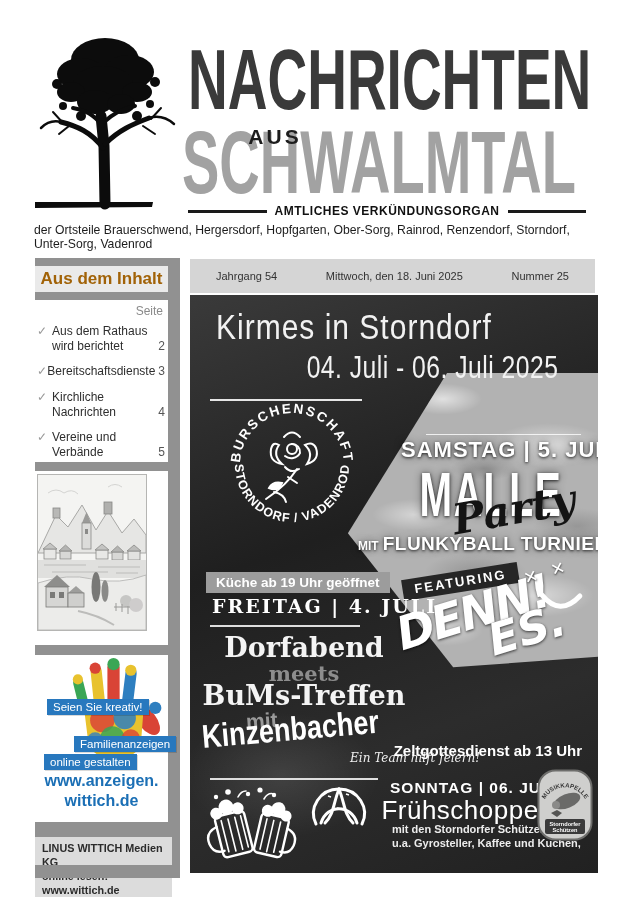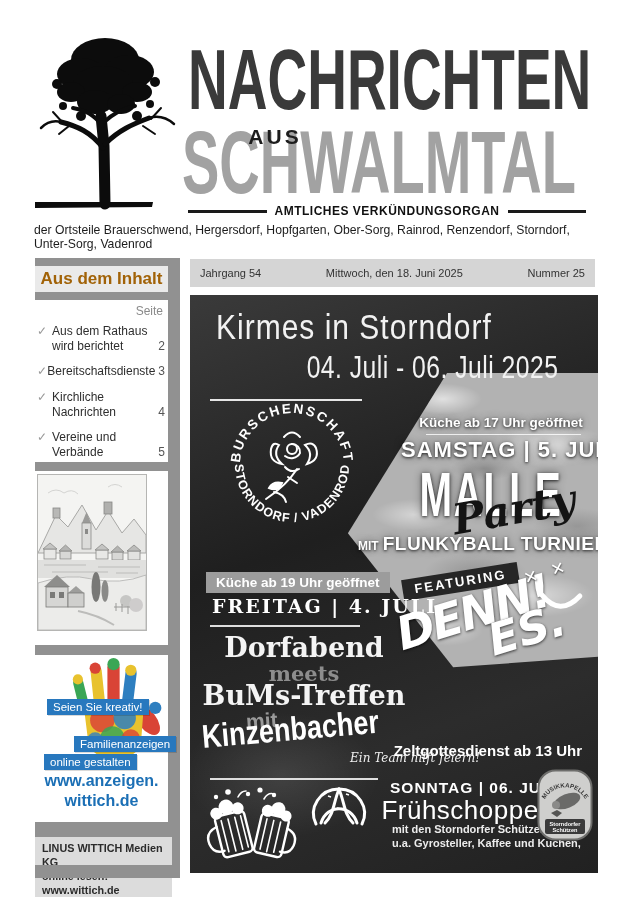--- a/index.html
+++ b/index.html
@@ -14,22 +14,22 @@
   .mast-t2{left:168px;top:110px;width:422px;text-align:center;font-size:56px;font-weight:800;
            color:#a2a2a2;letter-spacing:0px;transform:scale(1,1.6);transform-origin:50% 0;white-space:nowrap;}
   .mast-aus{left:195px;top:125px;width:160px;text-align:center;font-size:21px;font-weight:800;
             color:#1d1d1d;letter-spacing:3px;z-index:3;}
   .organ-row{left:188px;top:204px;width:398px;display:flex;align-items:center;gap:8px;
              font-size:12px;font-weight:700;color:#111;letter-spacing:.5px;}
   .organ-row:before,.organ-row:after{content:"";flex:1;border-top:3px solid #1a1a1a;}
   .ortsteile{left:34px;top:223px;width:560px;font-size:12.2px;color:#1c1c1c;}
 
   
-  .dateline{left:190px;top:259px;width:405px;height:28px;background:#d5d5d5;display:flex;
-            align-items:center;justify-content:space-between;padding:0 10px;box-sizing:border-box;
+  .dateline{left:190px;top:259px;width:405px;height:34px;background:#d5d5d5;display:flex;
+            align-items:center;justify-content:space-between;padding:0 26px;box-sizing:border-box;
             font-size:11px;color:#333;}
 
   
   .sidebar{left:35px;top:258px;width:145px;height:620px;}
   .vband{position:absolute;left:133px;top:0;width:12px;height:620px;background:#919191;}
   .hstrip{position:absolute;left:0;width:145px;background:#919191;}
   .inhalt-head{position:absolute;left:0;top:8px;width:133px;height:26px;background:#eaeaea;
                display:flex;align-items:center;justify-content:center;font-size:17px;font-weight:800;color:#a16207;}
   .toc{position:absolute;left:2px;top:46px;width:128px;font-size:12px;color:#333;}
   .seite{text-align:right;color:#8a8a8a;margin-bottom:6px;padding-right:2px;}
@@ -308,21 +308,20 @@
         <path d="M81 48 q9 8 2 19 q13 -4 9 -16 q-3 -7 -11 -3z"></path>
         <path d="M60 40 q8 -9 16 0"></path>
         <path d="M61 70 q6 7 14 2"></path>
         <path d="M73 72 C 64 86 54 94 42 102"></path>
         <path d="M58 86 q-9 -2 -13 5 q9 4 13 -5z" fill="#fff"></path>
         <path d="M64 80 l9 6"></path>
         <path d="M50 95 q10 2 12 10"></path>
       </g>
     </svg>
 
-    <div class="abs sat-kitchen shadowed">Küche ab 17 Uhr geöffnet</div>
     <div class="abs sat-rule"></div>
     <div class="abs sat-day shadowed">SAMSTAG | 5. JULI</div>
     <div class="abs malle shadowed">MALLE</div>
     <div class="abs party">Party</div>
     <div class="abs flunky shadowed">
       <span class="mit">MIT</span><span class="txt">FLUNKYBALL TURNIER</span>
     </div>
     <div class="abs featuring">FEATURING</div>
     <div class="abs dj">
       <div class="l1">DENN!</div>

